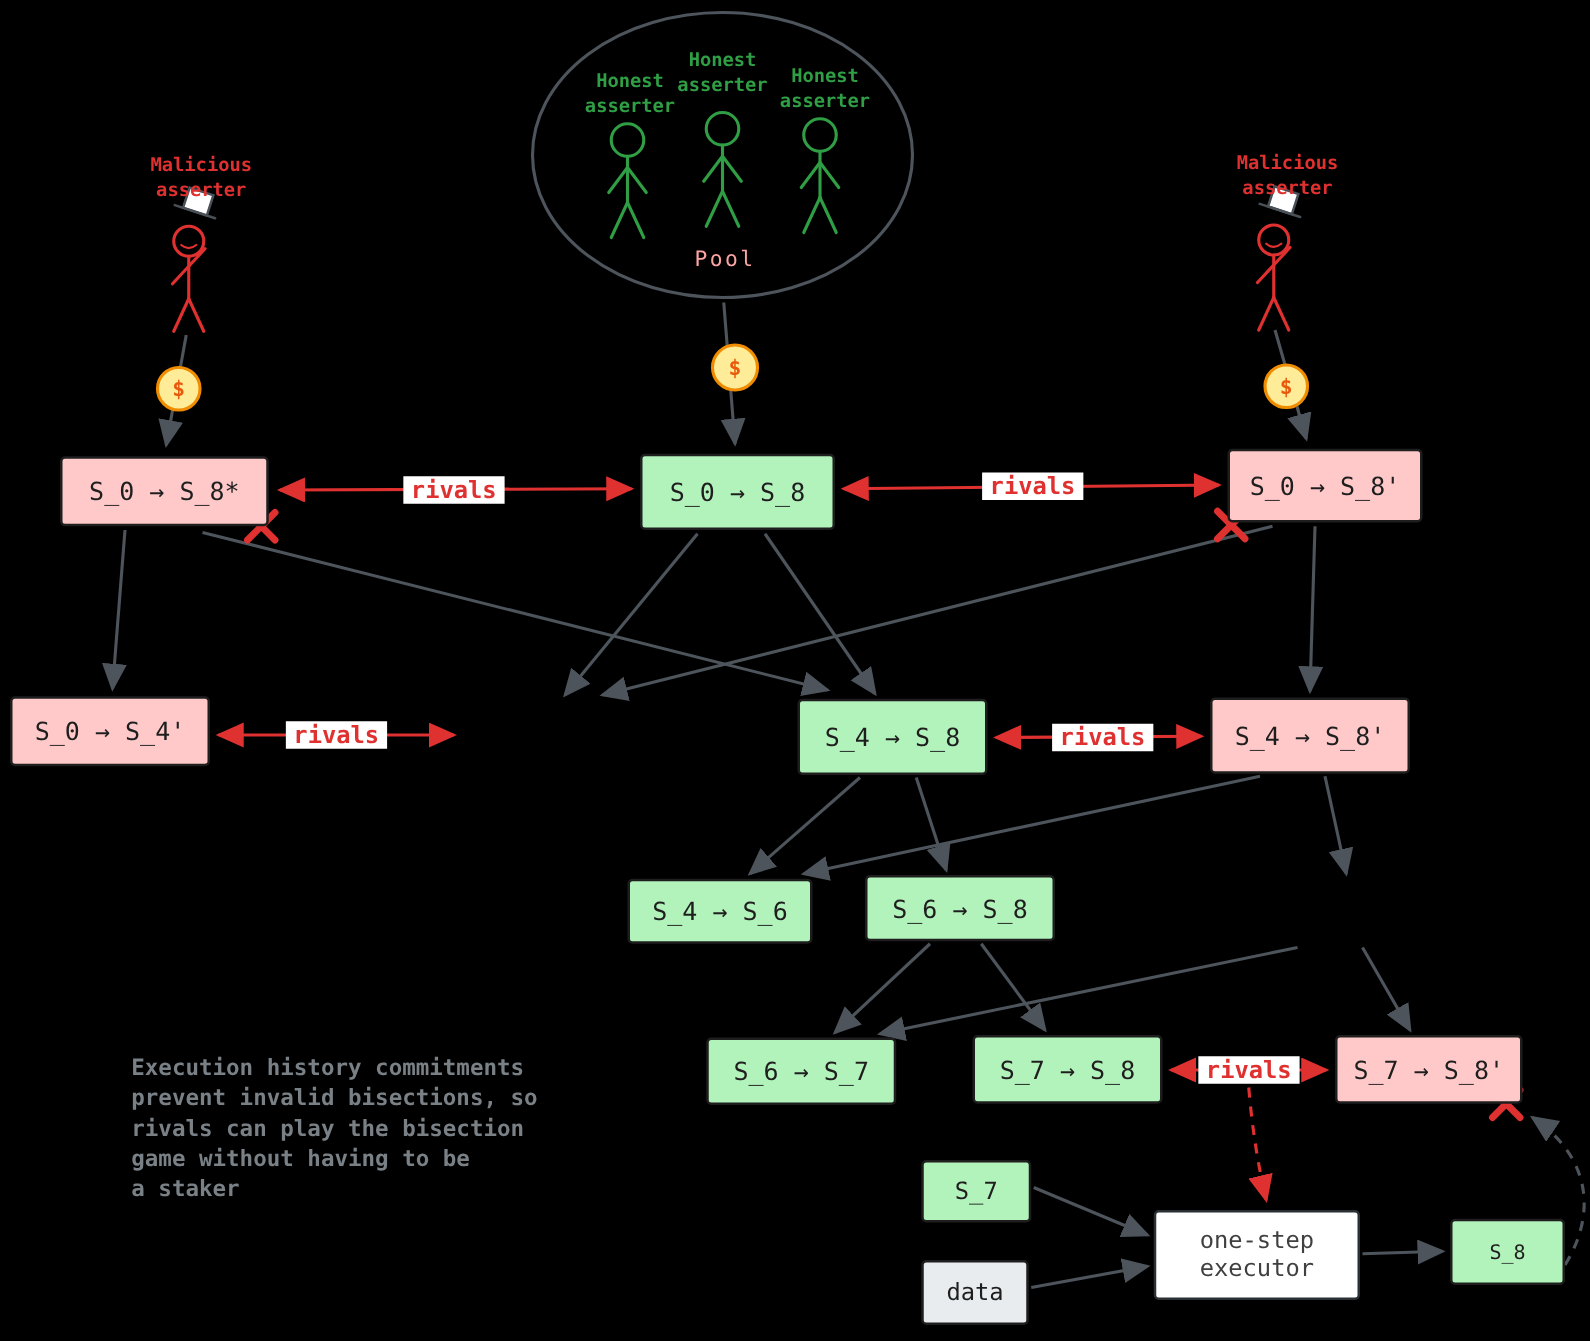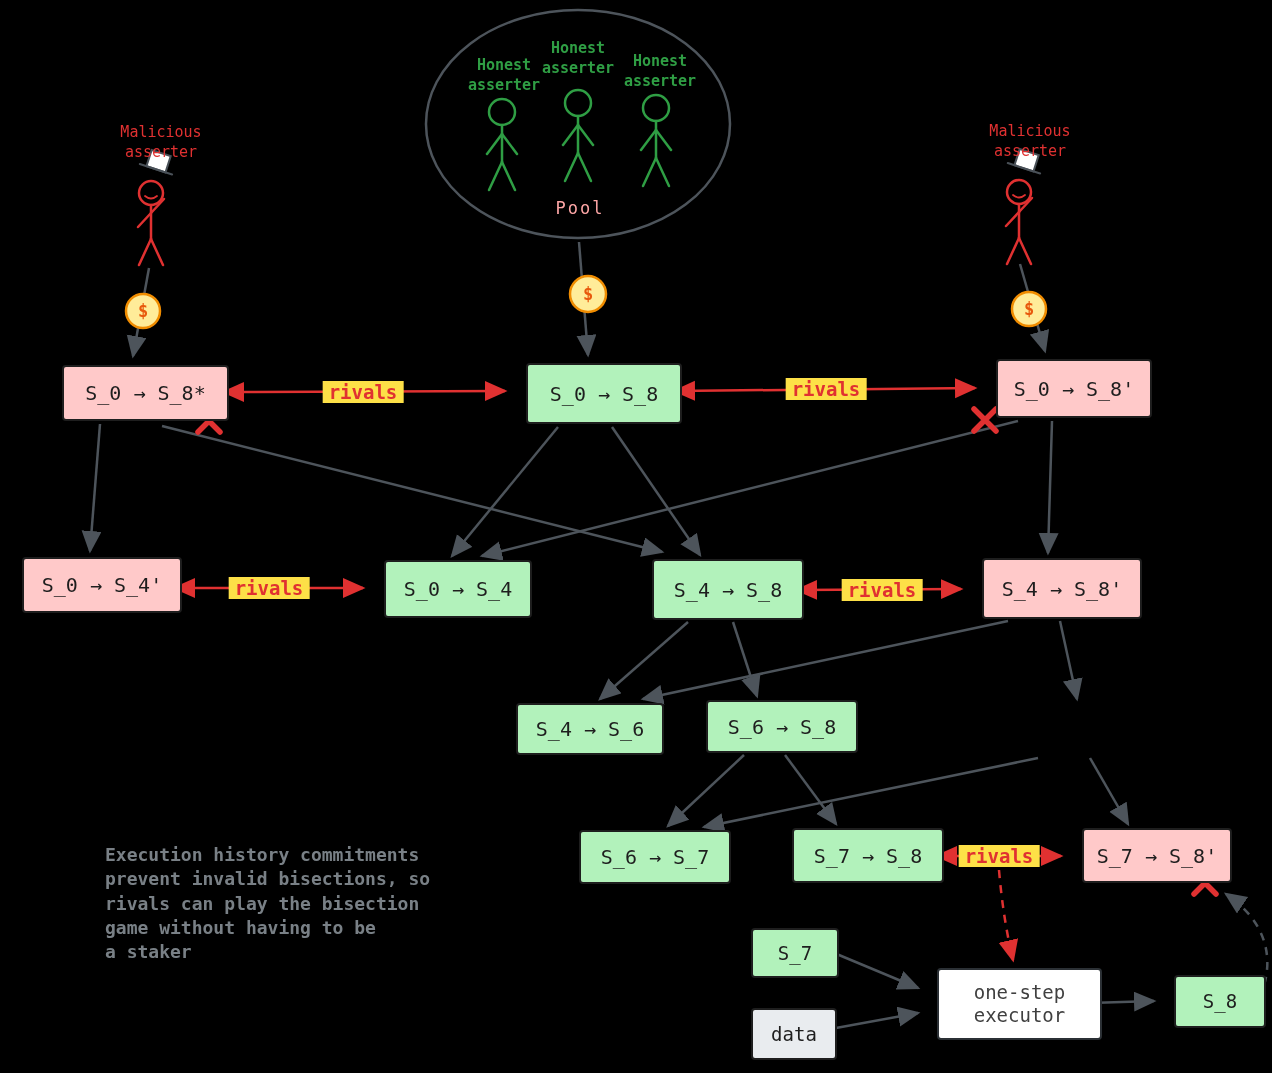--- a/index.html
+++ b/index.html
@@ -6,36 +6,35 @@
   .canvas{
     position:relative;width:1272px;height:1073px;background:#000;overflow:hidden;
     font-family:"DejaVu Sans Mono","Liberation Mono",monospace;
   }
   .canvas svg{position:absolute;left:0;top:0;}
   .node{
     position:absolute;display:flex;align-items:center;justify-content:center;
     border:2px solid #1e1e1e;border-radius:4px;
     font-size:20px;color:#1e1e1e;white-space:pre-line;text-align:center;line-height:1.2;
     box-sizing:border-box;
-    margin-left:14px;
   }
   .node.pink{background:#ffc9c9;}
   .node.green{background:#b2f2bb;}
   .node.gray{background:#e9ecef;}
   .node.white{background:#ffffff;color:#404040;border-color:#2b3035;}
   .clabel{
     position:absolute;transform:translate(-50%,-50%);
     white-space:pre-line;text-align:center;line-height:1.3;
   }
   .honest{color:#2f9e44;font-weight:bold;font-size:15px;}
-  .malicious{color:#e03131;font-weight:normal;font-size:15px;}
+  .malicious{color:#e03131;font-weight:bold;font-size:15px;}
   .pool{color:#fca5a5;font-size:17px;letter-spacing:2px;}
   .rlabel{
     position:absolute;transform:translate(-50%,-50%);
-    color:#e03131;font-weight:bold;font-size:19px;background:#fde047;padding:0 6px;
+    color:#e03131;font-weight:bold;font-size:19px;background:#ffffff;padding:0 6px;
   }
   .note{
     position:absolute;left:105px;top:843px;width:400px;
     color:#798086;font-size:18px;font-weight:bold;line-height:1.35;white-space:pre-line;
   }
 </style>
 </head>
 <body>
 
 <div class="canvas">
@@ -185,36 +184,35 @@
 asserter</div>
   <div class="clabel honest" style="left:660px;top:71px">Honest
 asserter</div>
   <div class="clabel pool" style="left:580px;top:208px">Pool</div>
 
   <div class="node pink" style="left:48px;top:365px;width:167px;height:56px">S_0 → S_8*</div>
   <div class="node green" style="left:512px;top:363px;width:156px;height:61px">S_0 → S_8</div>
   <div class="node pink" style="left:982px;top:359px;width:156px;height:59px">S_0 → S_8'</div>
 
   <div class="node pink" style="left:8px;top:557px;width:160px;height:56px">S_0 → S_4'</div>
-  <div class="node green" style="left:370px;top:560px;width:148px;height:58px">S_0 → S_4</div>
   <div class="node green" style="left:638px;top:559px;width:152px;height:61px">S_4 → S_8</div>
   <div class="node pink" style="left:968px;top:558px;width:160px;height:61px">S_4 → S_8'</div>
 
   <div class="node green" style="left:502px;top:703px;width:148px;height:52px">S_4 → S_6</div>
   <div class="node green" style="left:692px;top:700px;width:152px;height:53px">S_6 → S_8</div>
 
   <div class="node green" style="left:565px;top:830px;width:152px;height:54px">S_6 → S_7</div>
   <div class="node green" style="left:778px;top:828px;width:152px;height:55px">S_7 → S_8</div>
   <div class="node pink" style="left:1068px;top:828px;width:150px;height:55px">S_7 → S_8'</div>
 
   <div class="node green" style="left:737px;top:928px;width:88px;height:50px;font-size:19px">S_7</div>
   <div class="node gray" style="left:737px;top:1008px;width:86px;height:52px;font-size:19px">data</div>
   <div class="node white" style="left:923px;top:968px;width:165px;height:72px;font-size:19px">one-step
 executor</div>
-  <div class="node green" style="left:1160px;top:975px;width:92px;height:53px;font-size:19px">S_8</div>
+  <div class="node green" style="left:1160px;top:975px;width:92px;height:53px;font-size:16px">S_8</div>
 
   <div class="rlabel" style="left:363px;top:392px">rivals</div>
   <div class="rlabel" style="left:826px;top:389px">rivals</div>
   <div class="rlabel" style="left:269px;top:588px">rivals</div>
   <div class="rlabel" style="left:882px;top:590px">rivals</div>
   <div class="rlabel" style="left:999px;top:856px">rivals</div>
 
   <div class="note">Execution history commitments
 prevent invalid bisections, so
 rivals can play the bisection

